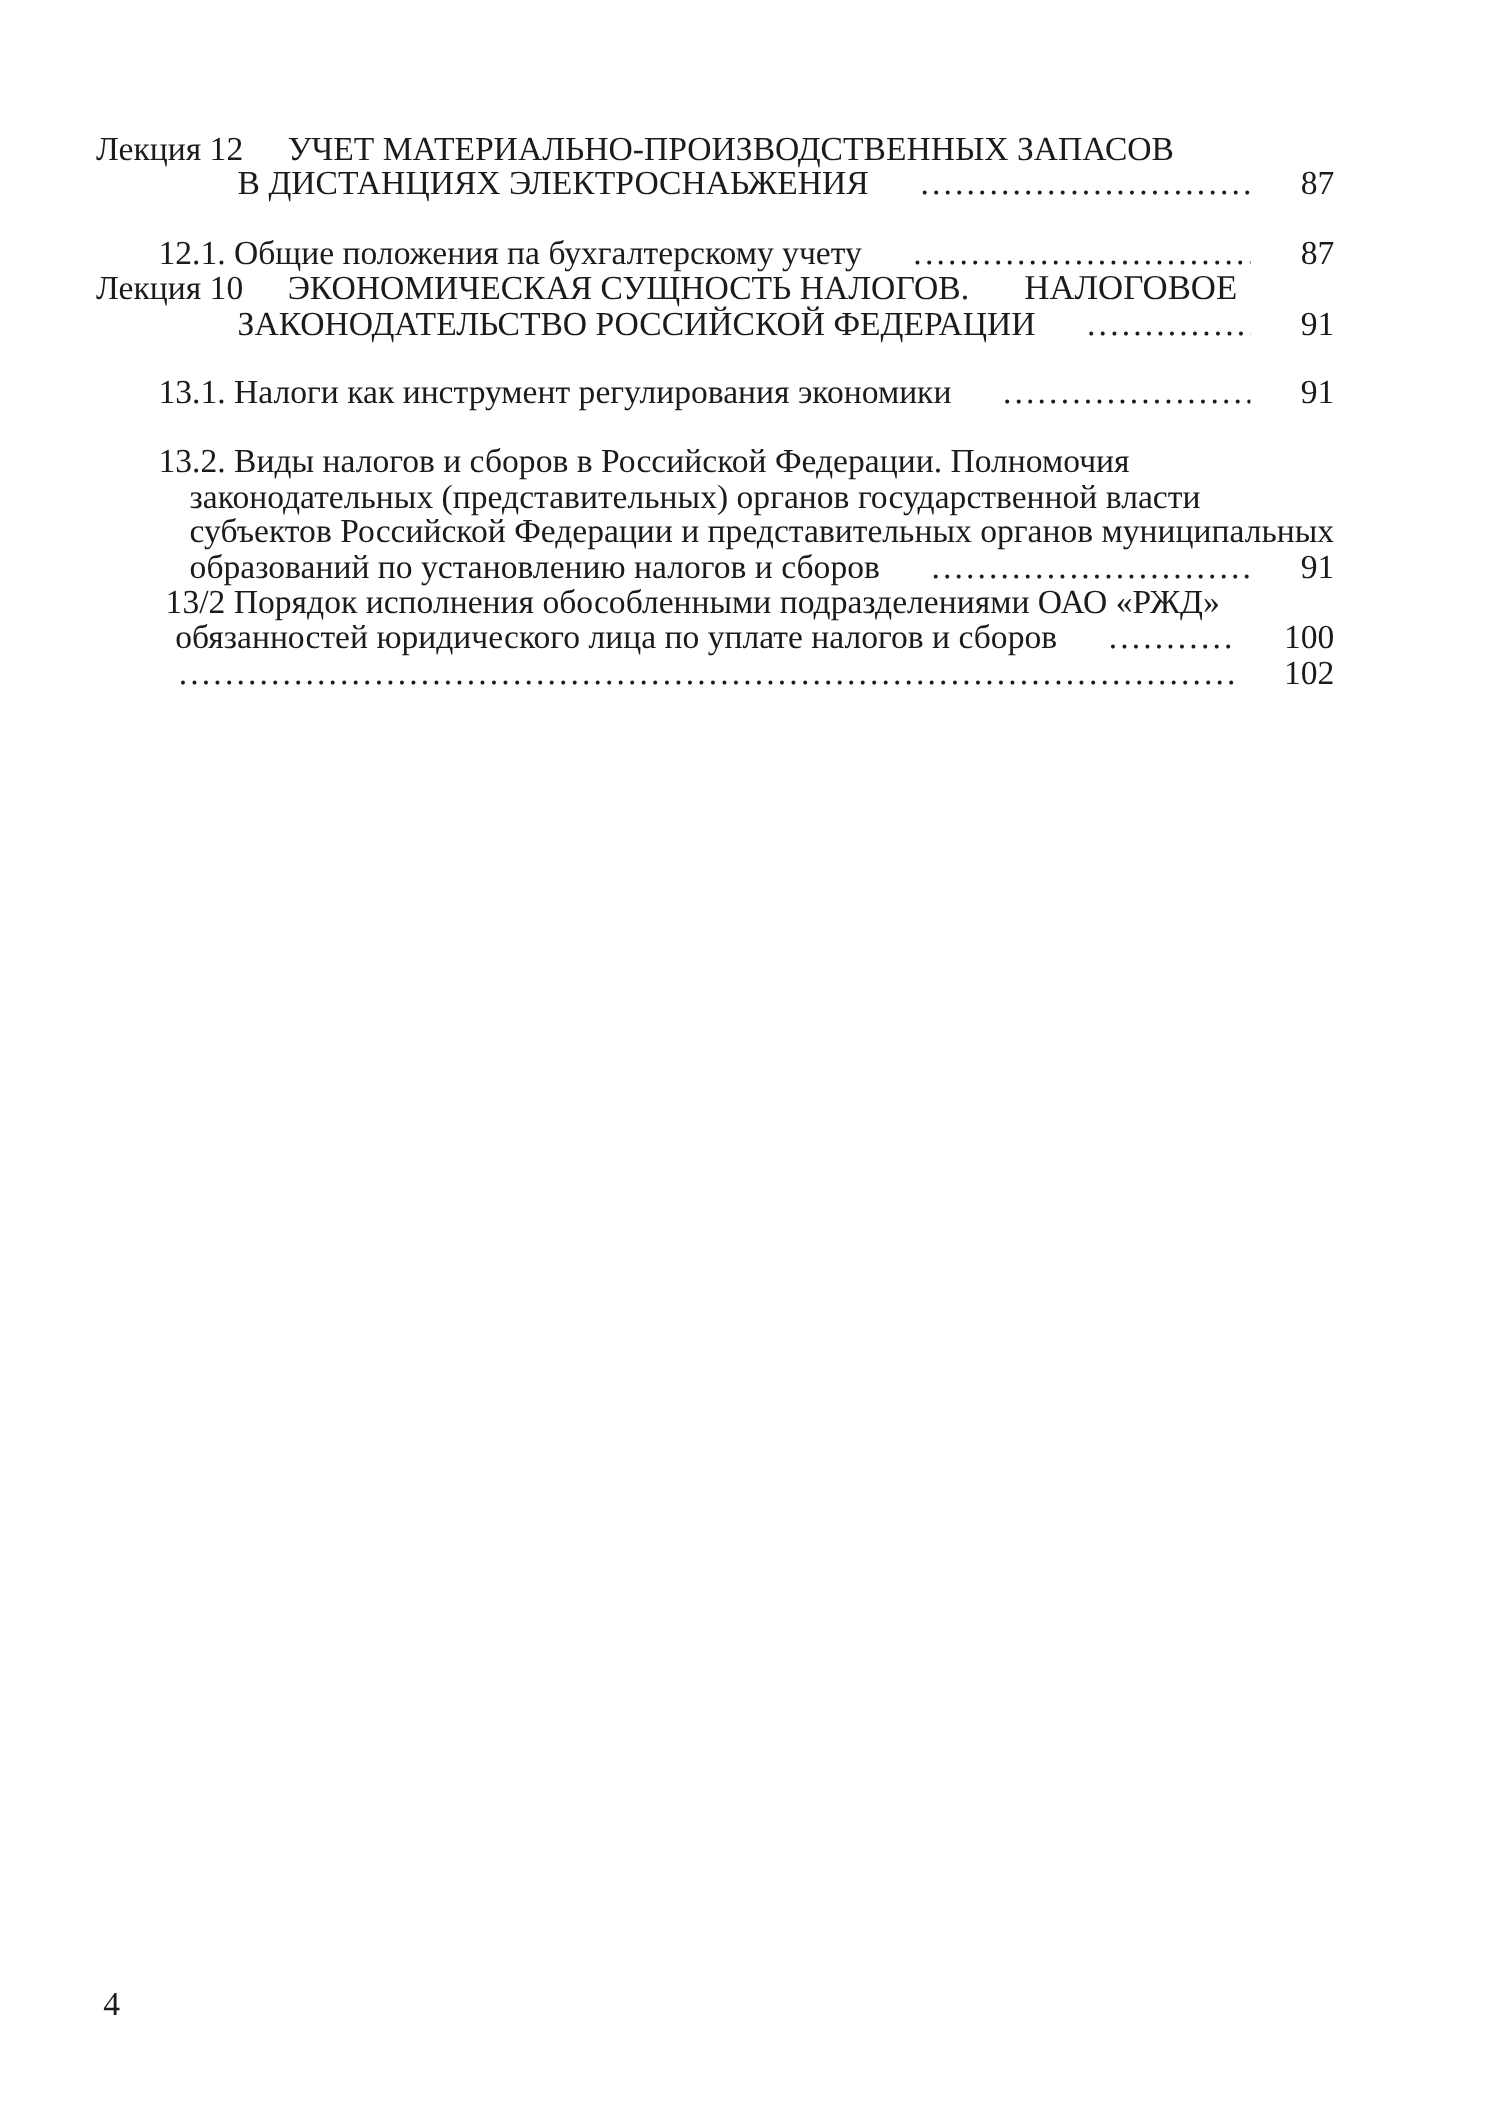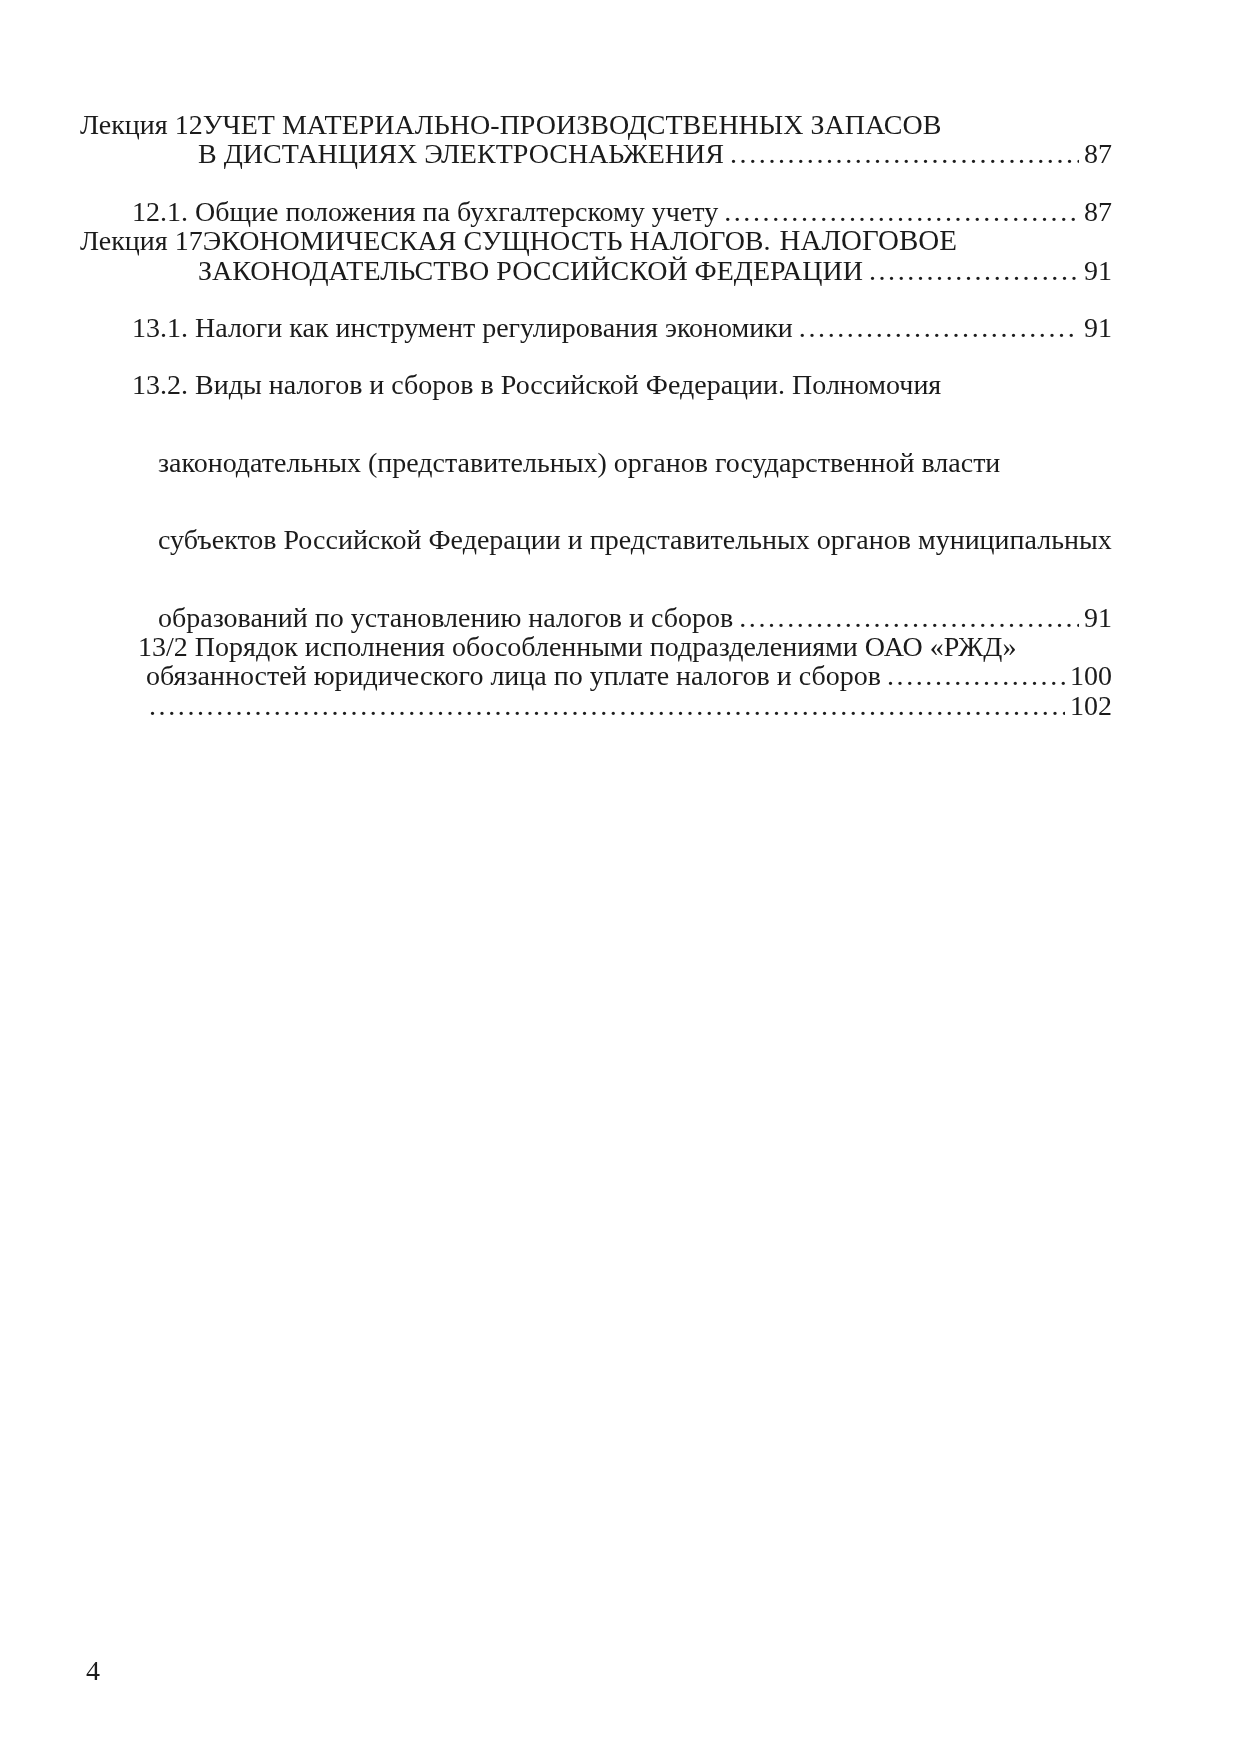--- a/index.html
+++ b/index.html
@@ -24,39 +24,40 @@
     position: absolute;
     left: 80px;
     top: 110px;
     width: 1032px;
     font-size: 28px;
     line-height: 29.4px;
   }
   .row {
     display: flex;
     align-items: baseline;
+    gap: 37px;
   }
   .label {
     flex: 0 0 118px;
     white-space: nowrap;
   }
   .text {
     flex: 0 0 auto;
     white-space: nowrap;
   }
   .text-small {
     flex: 0 0 auto;
     white-space: nowrap;
     font-size: 29px;
     margin-left: 9px;
   }
   
   .row-lecture-cont { padding-left: 118px; align-items: center; }
   .row-sub          { padding-left: 52px; margin-top: 28px; }
-  .row-sub-cont     { padding-left: 78px; margin-top: 48px; }
+  .row-sub-cont     { padding-left: 78px; }
   .row-sub2         { padding-left: 58px; }
   .row-sub2-cont    { padding-left: 66px; }
   .row-bib          { padding-left: 63px; }
 
   .leader {
     flex: 1 1 auto;
     overflow: hidden;
     white-space: nowrap;
     min-width: 14px;
     margin-left: 6px;
@@ -97,21 +98,21 @@
       <span class="pagenum">87</span>
     </div>
       <div class="row row-sub">
 
       <span class="text">12.1. Общие положения па бухгалтерскому учету</span>
 
       <span class="leader"></span>
       <span class="pagenum">87</span>
     </div>
       <div class="row row-lecture">
-      <span class="label">Лекция 17</span>
+      <span class="label">Лекция 10</span>
       <span class="text">ЭКОНОМИЧЕСКАЯ СУЩНОСТЬ НАЛОГОВ.</span>
       <span class="text-small">НАЛОГОВОЕ</span>
 
     </div>
       <div class="row row-lecture-cont">
 
       <span class="text">ЗАКОНОДАТЕЛЬСТВО РОССИЙСКОЙ ФЕДЕРАЦИИ</span>
 
       <span class="leader"></span>
       <span class="pagenum">91</span>

